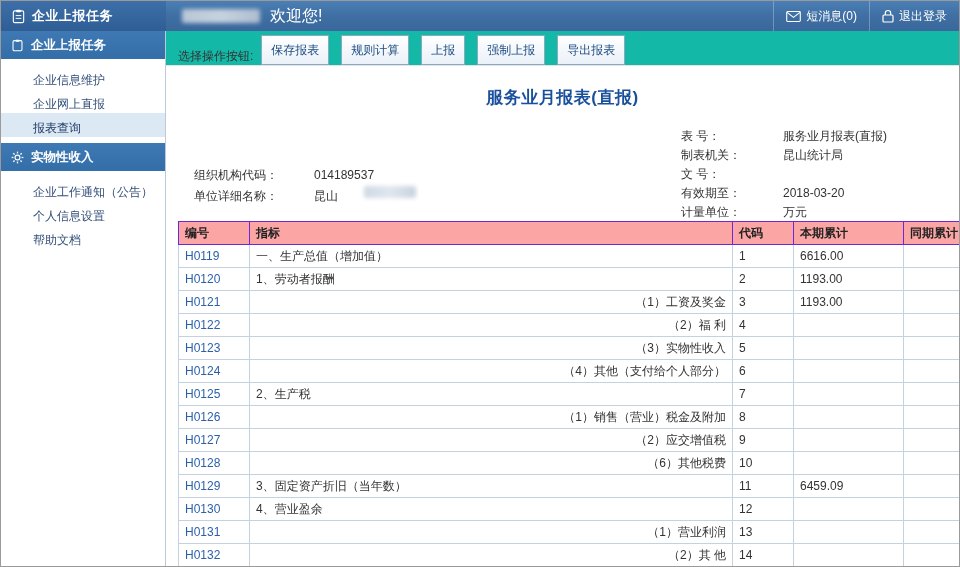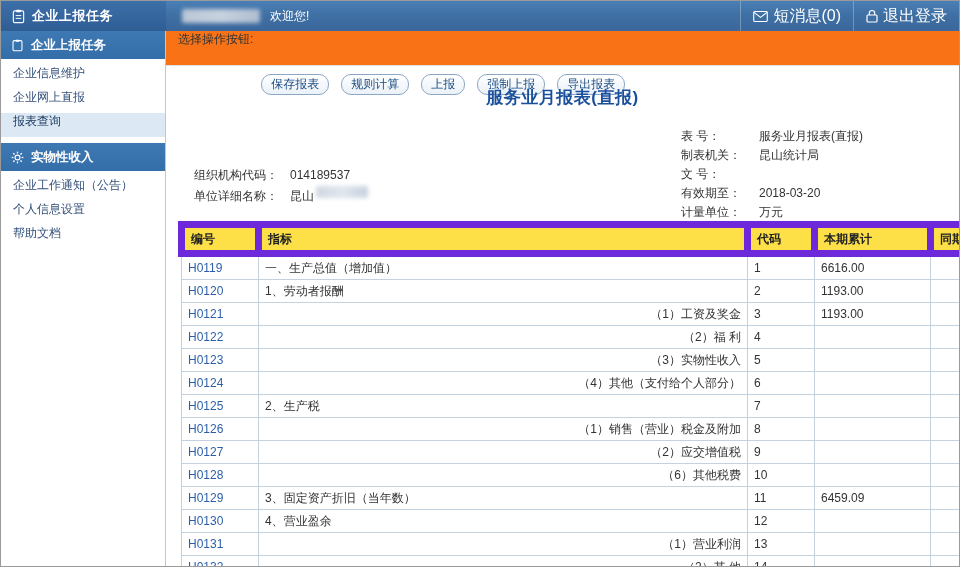--- a/index.html
+++ b/index.html
@@ -66,34 +66,34 @@
     display: inline-block;
     width: 78px;
     height: 14px;
     background: linear-gradient(90deg,#b9c6d6,#c6d2de,#aebdd0);
     filter: blur(2px);
     border-radius: 2px;
     margin-right: 10px;
   }
   .welcome {
     color: #ffffff;
-    font-size: 12px;
+    font-size: 16px;
   }
   .topbar-right {
     display: flex;
     align-items: center;
     height: 30px;
   }
   .tb-btn {
     display: flex;
     align-items: center;
     height: 30px;
     padding: 0 12px;
     color: #ffffff;
-    font-size: 16px;
+    font-size: 12px;
     cursor: pointer;
   }
   .tb-btn .g { margin-right: 5px; display: inline-flex; }
   .tb-sep {
     width: 1px; height: 30px;
     background: rgba(255,255,255,.28);
   }
   
   .sidebar {
     position: absolute;
@@ -112,22 +112,22 @@
     padding-left: 10px;
     color: #fff;
     font-size: 12.5px;
     font-weight: bold;
     box-sizing: border-box;
   }
   .side-group .gicon { margin-right: 7px; display: inline-flex; }
   .side-item {
     height: 24px;
     display: flex;
-    align-items: flex-start;
-    padding-left: 12px;
+    align-items: flex-end;
+    padding-left: 32px;
     color: #33507a;
     font-size: 12px;
     cursor: pointer;
     box-sizing: border-box;
   }
   .side-item.active {
     background: #dce8f3;
     color: #1b3a63;
   }
   .side-spacer { height: 6px; }
@@ -137,40 +137,40 @@
     top: 30px; left: 165px;
     width: 793px;
     height: 535px;
     background: #ffffff;
     box-sizing: border-box;
     overflow: hidden;
   }
   .toolbar {
     height: 34px;
     display: flex;
-    align-items: flex-start;
+    align-items: flex-end;
     padding-left: 12px;
     border-bottom: 1px solid #e3e3e3;
-    background: #f97316;
+    background: #14b8a6;
   }
   .toolbar-label {
     font-size: 12px;
     color: #333;
     margin-right: 8px;
   }
   .tbtn {
-    height: 21px;
+    height: 30px;
     line-height: 19px;
     padding: 0 9px;
     margin-right: 12px;
     border: 1px solid #8aa7c4;
     background: linear-gradient(to bottom,#ffffff 0%, #eaf1f8 100%);
     color: #1b4b82;
     font-size: 12px;
-    border-radius: 10px;
+    border-radius: 0;
     cursor: pointer;
     box-sizing: border-box;
     white-space: nowrap;
     margin-top: 43px;
   }
   .report-title {
     text-align: center;
     color: #1a4f9c;
     font-size: 17px;
     font-weight: bold;
@@ -187,20 +187,21 @@
   .meta-right {
     position: absolute;
     right: 18px;
     top: 0;
     width: 260px;
   }
   .meta-row {
     display: flex;
     line-height: 18px;
     margin-bottom: 1px;
+    gap: 24px;
   }
   .meta-k { width: 78px; color: #333; white-space: nowrap; }
   .meta-v { color: #333; }
   .meta-left {
     position: absolute;
     left: 28px;
     top: 38px;
     width: 320px;
   }
   .meta-left .meta-row { line-height: 20px; }
@@ -218,22 +219,22 @@
   
   .tbl-wrap {
     margin: 8px 9px 0 12px;
   }
   table.rep {
     border-collapse: collapse;
     width: 770px;
     table-layout: fixed;
   }
   table.rep th {
-    background: #fde047;
-    border: 7px solid #6d28d9;
+    background: #fca5a5;
+    border: 1px solid #6d28d9;
     height: 22px;
     font-size: 12px;
     font-weight: bold;
     color: #222;
     text-align: left;
     padding: 0 6px;
   }
   table.rep td {
     border: 1px solid #c4d2df;
     height: 22px;

